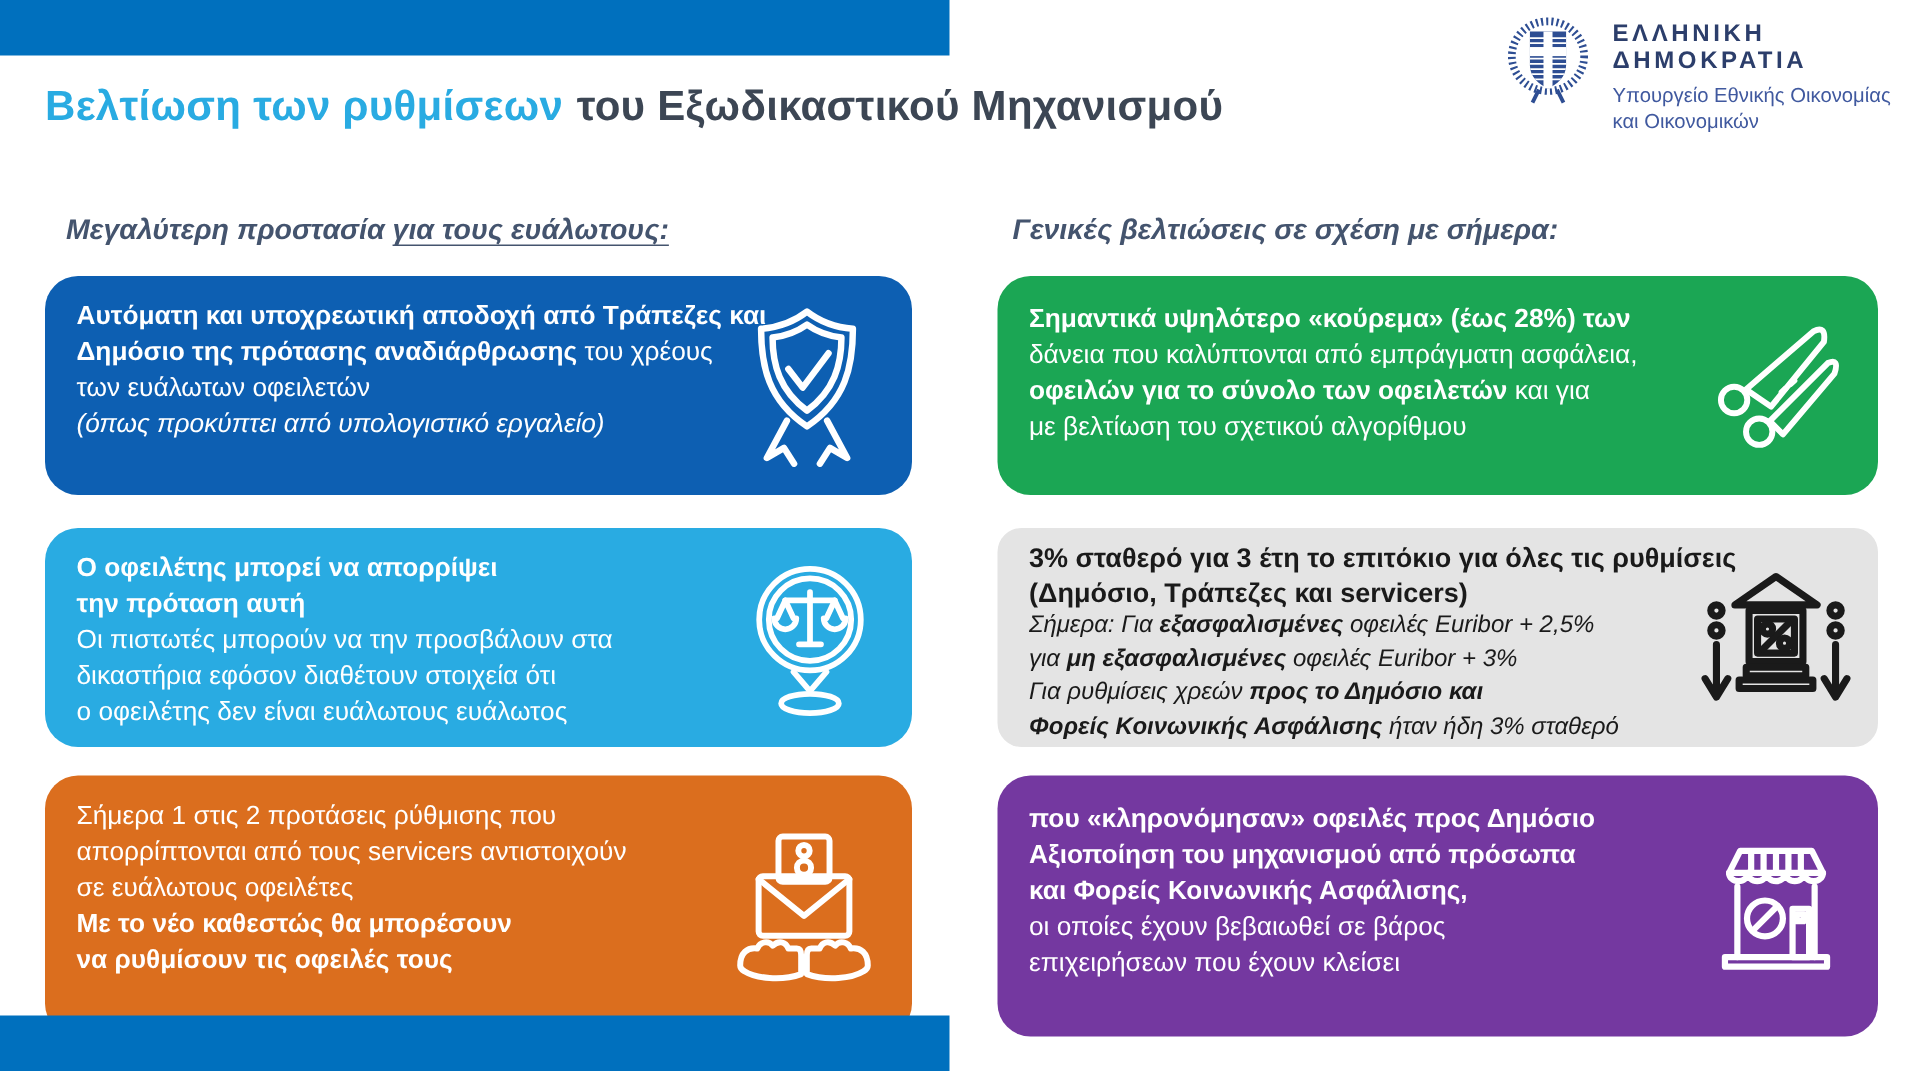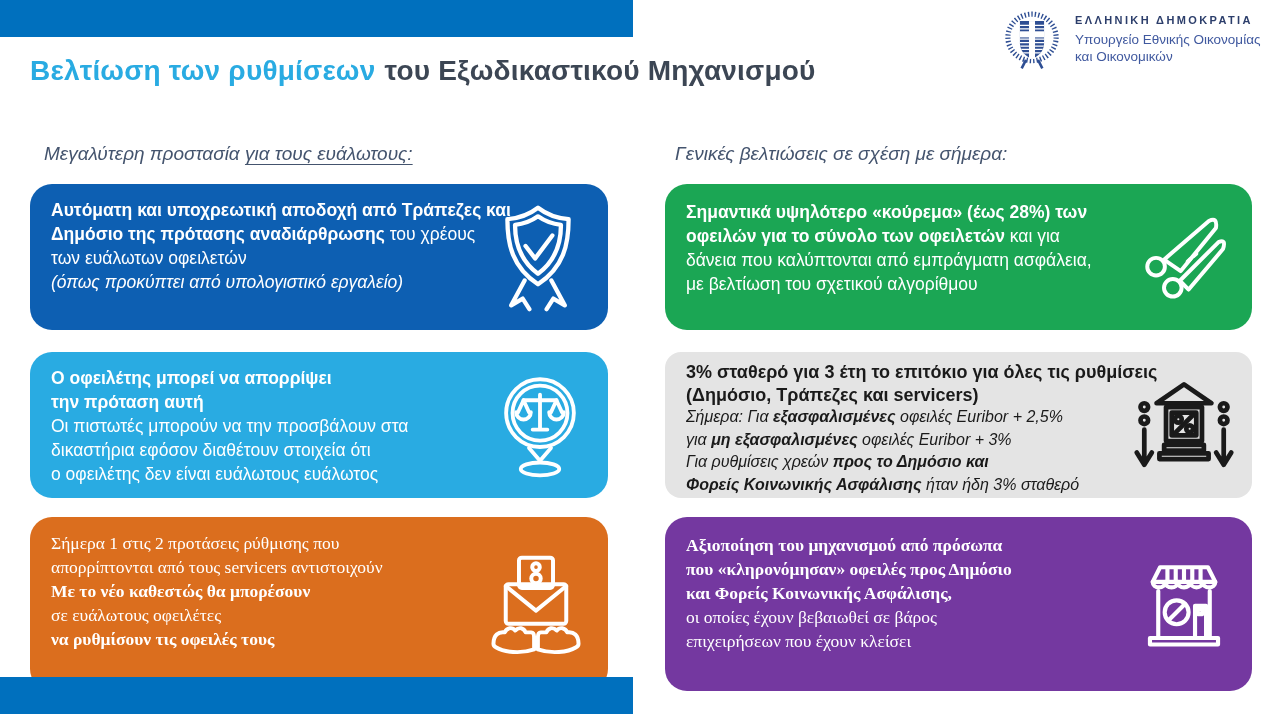--- a/index.html
+++ b/index.html
@@ -8,31 +8,31 @@
 
   .top-bar{position:absolute;left:0;top:0;width:633px;height:37px;background:var(--bar-blue);}
   .footer-bar{position:absolute;left:0;top:677px;width:633px;height:37px;background:var(--bar-blue);}
 
   .page-title{position:absolute;left:30px;top:55px;font-size:28px;font-weight:700;letter-spacing:.2px;}
   .page-title .hl{color:var(--title-highlight);}
   .page-title .rest{color:var(--title-dark);margin-left:9px;}
 
   .gov-logo{position:absolute;left:1001px;top:8px;display:flex;align-items:flex-start;}
   .gov-text{margin-left:12px;padding-top:6px;}
-  .gov-org{font-size:11px;font-weight:700;letter-spacing:2.4px;color:#2C3E6B;margin-bottom:5px;}
+  .gov-org{font-size:16px;font-weight:700;letter-spacing:2.4px;color:#2C3E6B;margin-bottom:5px;}
   .gov-min{font-size:13.5px;color:#40599F;line-height:17px;}
 
-  .col-header{position:absolute;top:143px;font-size:19px;font-weight:400;font-style:italic;
+  .col-header{position:absolute;top:143px;font-size:19px;font-weight:700;font-style:italic;
               color:var(--header-text);white-space:nowrap;}
   .col-header .u{text-decoration:underline;text-underline-offset:4px;}
   .col-header.left{left:44px;} .col-header.right{left:675px;}
 
   .card{position:absolute;border-radius:22px;color:#fff;}
   .card.c-l{left:30px;width:578px;}  .card.c-r{left:665px;width:587px;}
-  .card.r1{top:184px;height:146px;} .card.r2{top:352px;height:146px;} .card.r3{top:517px;height:174px;font-family:Liberation Serif, serif;}
+  .card.r1{top:184px;height:146px;} .card.r2{top:352px;height:146px;} .card.r3{top:517px;height:174px;}
   .bg-darkblue{background:var(--card-dark-blue);}
   .bg-lightblue{background:var(--card-light-blue);}
   .bg-orange{background:var(--card-orange);}
   .bg-green{background:var(--card-green);}
   .bg-gray{background:var(--card-gray);color:var(--gray-card-text);border-radius:16px;}
   .bg-purple{background:var(--card-purple);}
 
   .card-text{position:absolute;left:21px;top:0;}
   .pt14{padding-top:14px;} .pt16{padding-top:16px;} .pt10{padding-top:9px;}
   .ln{white-space:nowrap;line-height:24px;font-size:17.5px;}
@@ -120,42 +120,42 @@
         <path d="M32 32 L26 45 M32 32 L38 45 M24 45 A8 8 0 0 0 40 45"></path>
         <path d="M68 32 L62 45 M68 32 L74 45 M60 45 A8 8 0 0 0 76 45"></path>
       </svg>
     </span>
   </div>
 
   <div class="card c-l r3 bg-orange">
     <div class="card-text pt14">
       <div class="ln"><span>Σήμερα 1 στις 2 προτάσεις ρύθμισης που</span></div>
       <div class="ln"><span>απορρίπτονται από τους servicers αντιστοιχούν</span></div>
+      <div class="ln"><span>σε ευάλωτους οφειλέτες</span></div>
       <div class="ln"><span class="s-b">Με το νέο καθεστώς θα μπορέσουν</span></div>
-      <div class="ln"><span>σε ευάλωτους οφειλέτες</span></div>
       <div class="ln"><span class="s-b">να ρυθμίσουν τις οφειλές τους</span></div>
     </div>
     <span class="card-icon">
       <svg width="100" height="104" viewBox="0 0 104 110" stroke-width="4.2">
         <rect x="34" y="6" width="36" height="32" rx="3"></rect>
         <circle cx="52" cy="16" r="4"></circle>
         <circle cx="52" cy="28" r="5"></circle>
         <rect x="20" y="34" width="64" height="42" rx="3"></rect>
         <path d="M20 36 L52 62 L84 36"></path>
         <path d="M7 97 C7 88 12 84 19 85 C21 80 27 79 30 83 C34 79 39 80 41 85 L47 85 C49 85 50 87 50 90 L50 103 C36 108 18 106 10 101 C8 100 7 99 7 97 Z"></path>
         <path d="M97 97 C97 88 92 84 85 85 C83 80 77 79 74 83 C70 79 65 80 63 85 L57 85 C55 85 54 87 54 90 L54 103 C68 108 86 106 94 101 C96 100 97 99 97 97 Z"></path>
       </svg>
     </span>
   </div>
 
   <div class="card c-r r1 bg-green">
     <div class="card-text pt16">
       <div class="ln"><span class="s-b">Σημαντικά υψηλότερο «κούρεμα» (έως 28%) των</span></div>
+      <div class="ln"><span>δάνεια που καλύπτονται από εμπράγματη ασφάλεια,</span></div>
       <div class="ln"><span class="s-b">οφειλών για το σύνολο των οφειλετών</span><span> και για</span></div>
-      <div class="ln"><span>δάνεια που καλύπτονται από εμπράγματη ασφάλεια,</span></div>
       <div class="ln"><span>με βελτίωση του σχετικού αλγορίθμου</span></div>
     </div>
     <span class="card-icon">
       <svg width="88" height="92" viewBox="0 0 100 100" stroke-width="4.5">
         <circle cx="16" cy="61" r="10"></circle>
         <circle cx="35" cy="85" r="10"></circle>
         <path d="M25 53 L76 9 Q86 4 84 17 L44 66 Z"></path>
         <path d="M43 77 L87 33 Q96 29 92 41 L53 87 Z"></path>
         <path d="M52 55 L62 46" stroke-dasharray="4 5"></path>
       </svg>
@@ -186,22 +186,22 @@
         <path d="M13 60 V92 M5 84 L13 97 L21 84"></path>
         <circle cx="97" cy="36" r="4"></circle>
           <circle cx="97" cy="50" r="4"></circle>
         <path d="M97 60 V92 M89 84 L97 97 L105 84"></path>
       </svg>
     </span>
   </div>
 
   <div class="card c-r r3 bg-purple">
     <div class="card-text pt16">
+      <div class="ln"><span class="s-b">που «κληρονόμησαν» οφειλές προς Δημόσιο</span></div>
       <div class="ln"><span class="s-b">Αξιοποίηση του μηχανισμού από πρόσωπα</span></div>
-      <div class="ln"><span class="s-b">που «κληρονόμησαν» οφειλές προς Δημόσιο</span></div>
       <div class="ln"><span class="s-b">και Φορείς Κοινωνικής Ασφάλισης,</span></div>
       <div class="ln"><span>οι οποίες έχουν βεβαιωθεί σε βάρος</span></div>
       <div class="ln"><span>επιχειρήσεων που έχουν κλείσει</span></div>
     </div>
     <span class="card-icon">
       <svg width="92" height="100" viewBox="0 0 100 108" stroke-width="4.5">
         <path d="M24 14 L76 14 L84 30 L16 30 Z"></path>
         <path d="M32 15 V29 M41 15 V29 M50 15 V29 M59 15 V29 M68 15 V29"></path>
         <path d="M16 30 a6.8 6 0 0 0 13.6 0 a6.8 6 0 0 0 13.6 0 a6.8 6 0 0 0 13.6 0 a6.8 6 0 0 0 13.6 0 a6.8 6 0 0 0 13.6 0"></path>
         <path d="M22 40 V91 M78 40 V91"></path>

